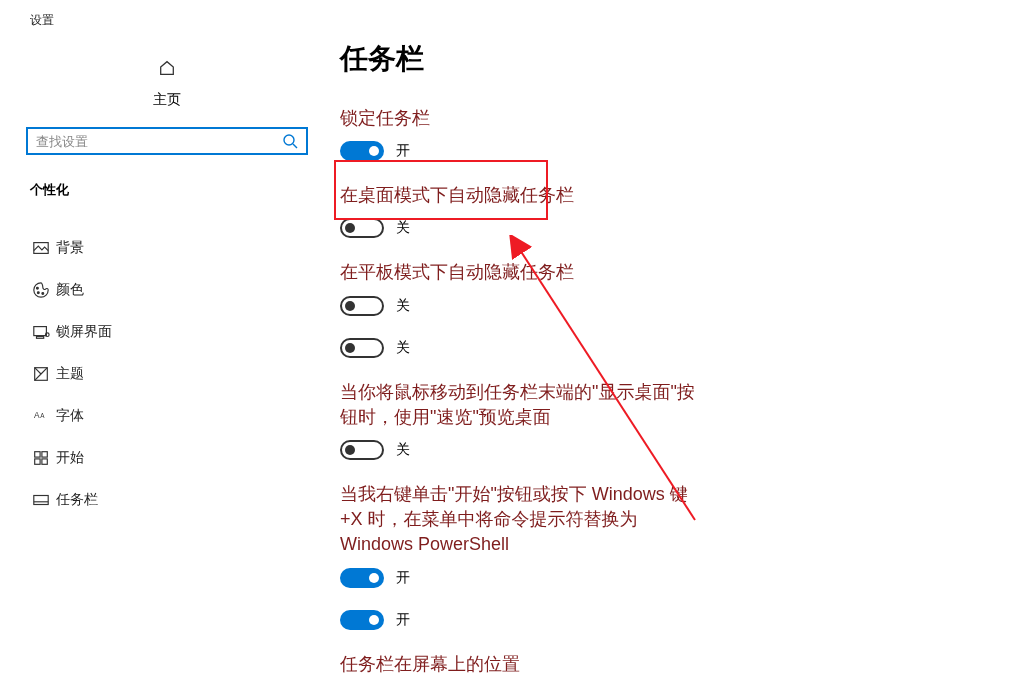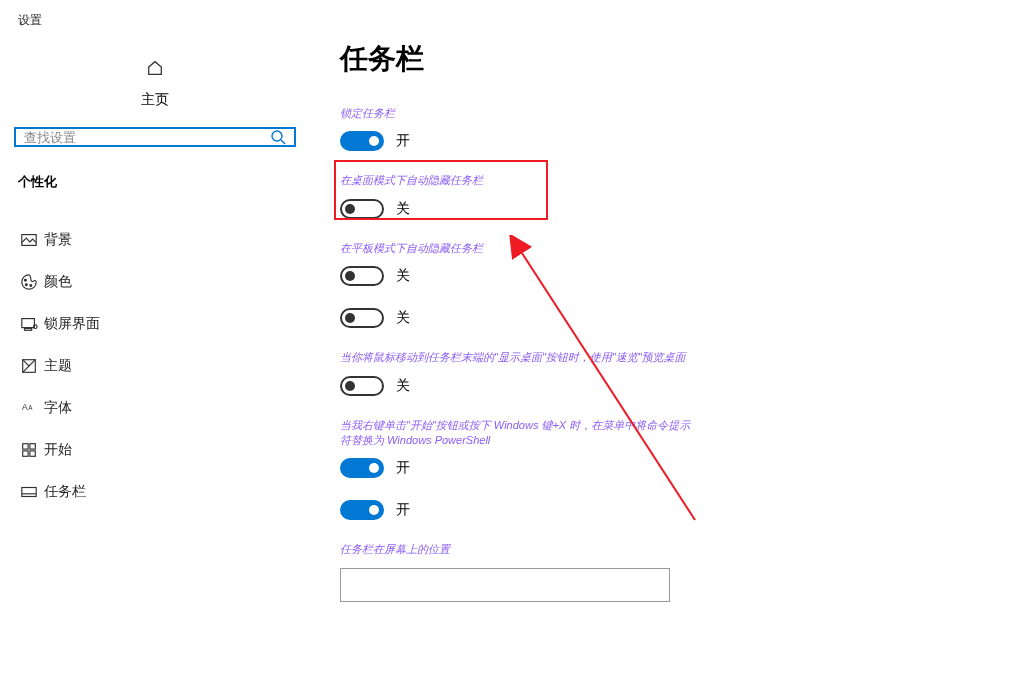--- a/index.html
+++ b/index.html
@@ -1,36 +1,36 @@
 <!DOCTYPE html>
 <html><head>
 <meta charset="utf-8">
 <style>
 * { box-sizing: border-box; margin: 0; padding: 0; font-family: "Microsoft YaHei", "Segoe UI", sans-serif; }
 body { width: 1021px; height: 681px; background: #fff; overflow: hidden; position: relative; }
 
-.sidebar { position: absolute; left: 0; top: 0; width: 310px; height: 681px; padding: 12px 14px; }
+.sidebar { position: absolute; left: 12px; top: 0; width: 310px; height: 681px; padding: 12px 14px; }
 .app-title { font-size: 12px; color: #222; margin-bottom: 22px; padding-left: 4px; }
 .home-row { display: flex; align-items: center; gap: 14px; padding: 8px 6px; margin-bottom: 10px; cursor: pointer; flex-direction: column; }
 .home-row .icon { width: 18px; height: 18px; display: flex; align-items: center; justify-content: center; }
 .home-row .label { font-size: 14px; }
-.search-box { display: flex; align-items: center; border: 2px solid #0078d4; height: 20px; padding: 0 8px; margin-bottom: 26px; }
+.search-box { display: flex; align-items: center; border: 2px solid #0078d4; height: 28px; padding: 0 8px; margin-bottom: 26px; }
 .search-box input { flex: 1; border: none; outline: none; font-size: 13px; background: transparent; color: #555; }
 .search-box input::placeholder { color: #888; }
 .search-icon { width: 16px; height: 16px; color: #0078d4; }
 .category { font-size: 13px; font-weight: 600; margin-bottom: 28px; padding-left: 4px; }
 .nav-list { list-style: none; }
 .nav-item { display: flex; align-items: center; gap: 6px; padding: 12px 6px; cursor: pointer; font-size: 14px; }
 .nav-item .icon { width: 18px; height: 18px; display: flex; align-items: center; justify-content: center; color: #333; }
 .nav-item .label { color: #222; }
 
 .content { position: absolute; left: 310px; top: 0; width: 711px; height: 681px; padding: 40px 30px 0 30px; overflow: hidden; }
 .page-title { font-size: 28px; font-weight: 600; margin-bottom: 28px; }
 .setting-block { margin-bottom: 22px; max-width: 360px; }
-.setting-label { font-size: 11px; color: #8b5cf6; margin-bottom: 10px; line-height: 1.4; font-style: italic; }
+.setting-label { font-size: 18px; color: #7f1d1d; margin-bottom: 10px; line-height: 1.4; }
 .toggle-row { display: flex; align-items: center; gap: 12px; }
 .toggle { position: relative; width: 44px; height: 20px; border-radius: 10px; cursor: pointer; }
 .toggle.on { background: #0078d4; }
 .toggle.off { background: #fff; border: 2px solid #333; }
 .toggle .knob { position: absolute; width: 10px; height: 10px; border-radius: 50%; top: 50%; transform: translateY(-50%); }
 .toggle.on .knob { background: #fff; right: 5px; }
 .toggle.off .knob { background: #333; left: 3px; }
 .toggle-state { font-size: 14px; }
 .select-box { display: flex; align-items: center; justify-content: space-between; width: 330px; height: 34px; border: 1px solid #999; padding: 0 10px; cursor: pointer; font-size: 14px; margin-top: 2px; }
 

